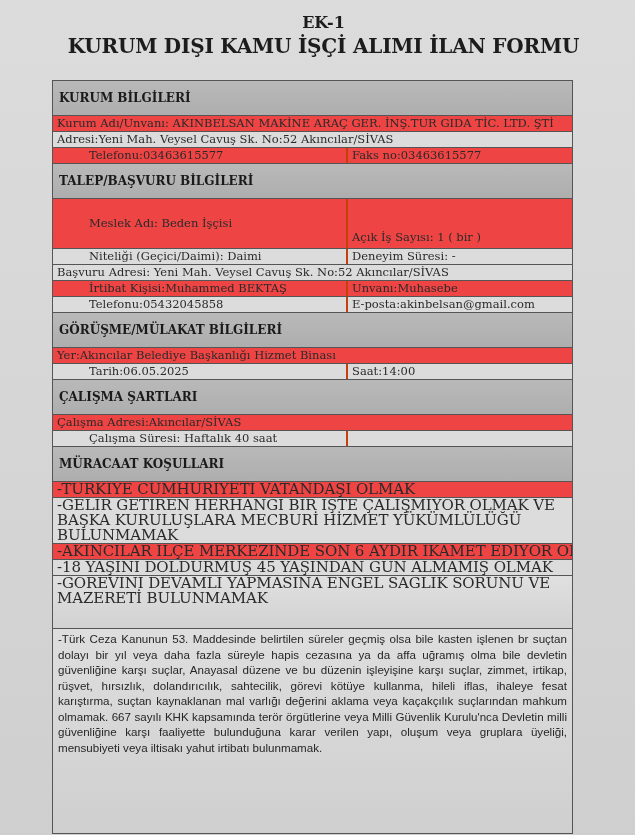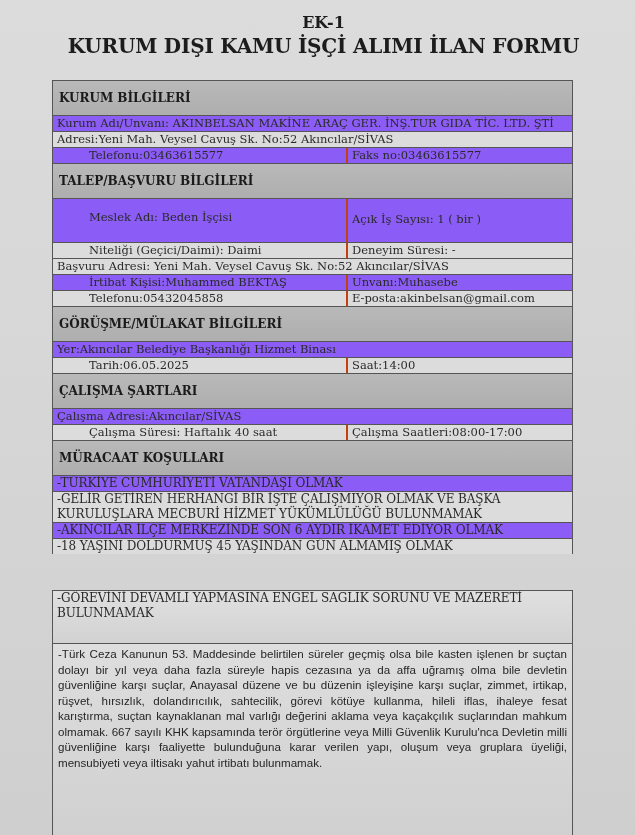--- a/index.html
+++ b/index.html
@@ -15,31 +15,31 @@
   .title-block .ek { font-weight: bold; font-size: 16px; line-height: 22px; color: #1c1c1c; }
   .title-block .main { font-weight: bold; font-size: 20px; line-height: 24px; color: #1c1c1c; letter-spacing: -0.2px; }
 
   .form { position: absolute; left: 52px; top: 80px; width: 521px; }
   .sec-head {
     background: linear-gradient(180deg, #b9b9b9, #aeaeae);
     border: 1px solid #555; border-bottom: none;
     font-weight: bold; font-size: 12px; color: #1a1a1a;
     padding: 0 6px; height: 34px; line-height: 34px;
   }
-  .row { display: flex; border: 1px solid #555; border-bottom: none; background: #8b5cf6; }
+  .row { display: flex; border: 1px solid #555; border-bottom: none; background: #ef4444; }
   .row.alt { background: #dcdcdc; }
   .cell { font-size: 11.5px; line-height: 15px; padding: 0 4px; white-space: nowrap; overflow: hidden; color: #2a2a2a; }
   .cell.left { width: 253px; border-right: 2px solid #c2410c; margin-left: 32px; }
   .cell.right { flex: 1; }
   .cell.full { flex: 1; }
-  .row.tall .cell.left { height: 32px; padding-top: 11px; }
-  .row.tall .cell.right { padding-top: 13px; }
-  .caps .cell { font-size: 12px; letter-spacing: -0.1px; }
+  .row.tall .cell.left { height: 32px; padding-top: 17px; }
+  .row.tall .cell.right { padding-top: 31px; }
+  .caps .cell { font-size: 15px; letter-spacing: -0.1px; }
   .wrap { white-space: normal; }
-  .bigcell { height: 52px; background: linear-gradient(180deg,#e0e0e0,#d2d2d2); margin-top: 36px; }
+  .bigcell { height: 52px; background: linear-gradient(180deg,#e0e0e0,#d2d2d2); }
   .legal {
     border: 1px solid #555; background: linear-gradient(180deg, #dedede, #cfcfcf);
     font-family: "Liberation Sans", sans-serif; font-size: 11.6px; line-height: 15.5px;
     padding: 2px 5px 12px 5px; text-align: justify; height: 190px; color: #262626;
   }
 </style>
 </head>
 <body>
 
 <div class="title-block">
@@ -90,21 +90,20 @@
     <div class="cell left">Tarih:06.05.2025</div>
     <div class="cell right">Saat:14:00</div>
   </div>
 
   <div class="sec-head">ÇALIŞMA ŞARTLARI</div>
   <div class="row">
     <div class="cell full">Çalışma Adresi:Akıncılar/SİVAS</div>
   </div>
   <div class="row alt">
     <div class="cell left">Çalışma Süresi: Haftalık 40 saat</div>
-    <div class="cell right">Çalışma Saatleri:08:00-17:00</div>
   </div>
 
   <div class="sec-head">MÜRACAAT KOŞULLARI</div>
   <div class="caps">
     <div class="row">
       <div class="cell full">-TÜRKİYE CUMHURİYETİ VATANDAŞI OLMAK</div>
     </div>
     <div class="row alt">
       <div class="cell full wrap">-GELİR GETİREN HERHANGİ BİR İŞTE ÇALIŞMIYOR OLMAK VE BAŞKA KURULUŞLARA MECBURİ HİZMET YÜKÜMLÜLÜĞÜ BULUNMAMAK</div>
     </div>

